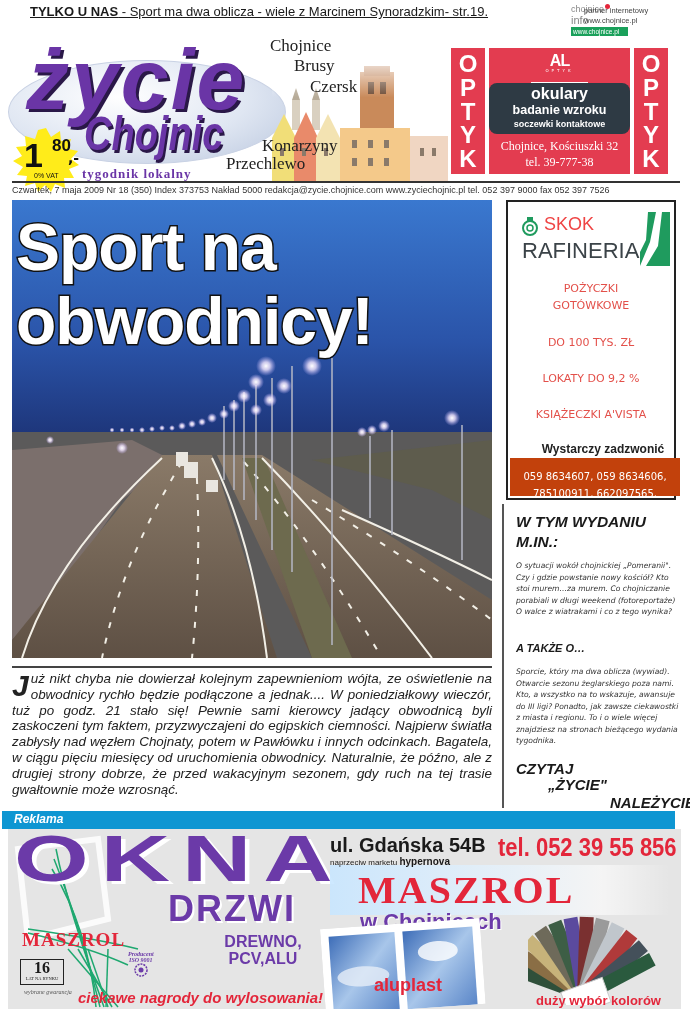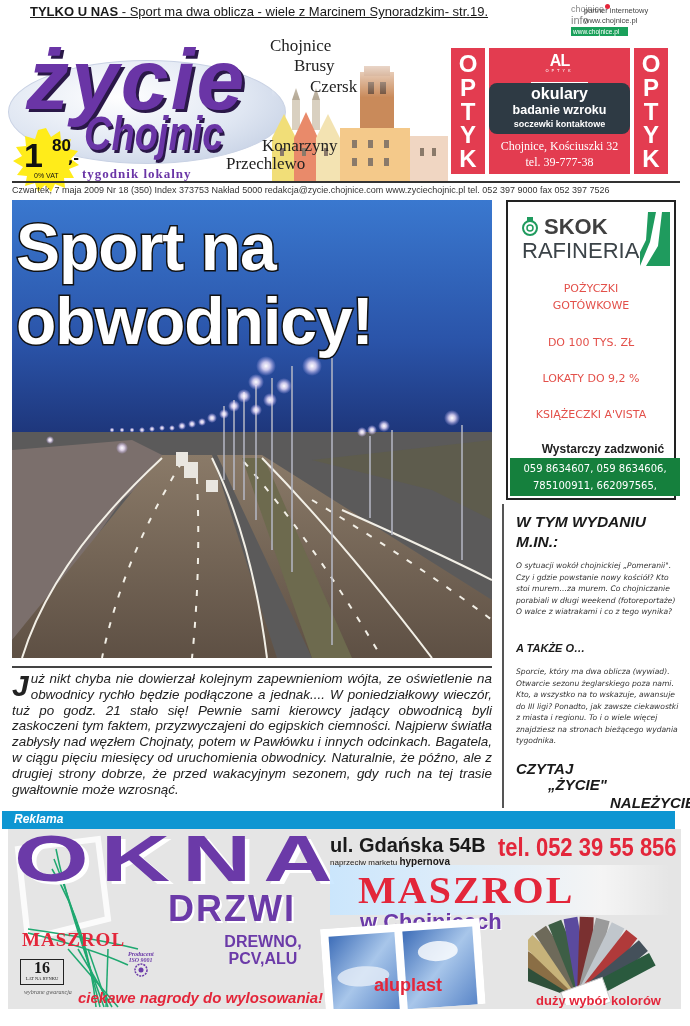--- a/index.html
+++ b/index.html
@@ -54,25 +54,25 @@
   .info-line { position: absolute; left: 12px; top: 181px; width: 668px; border-top: 2px solid #333; padding-top: 2px; font-family: "Liberation Sans", sans-serif; font-size: 9px; color: #333; white-space: nowrap; }
 
   
   .photo { position: absolute; left: 12px; top: 200px; width: 480px; height: 458px; overflow: hidden; background: #3a6dc4; }
   .photo svg { position: absolute; left: 0; top: 0; }
   .headline { position: absolute; left: 4px; top: 10px; font-family: "Liberation Sans", sans-serif; font-weight: bold; font-size: 66px; line-height: 74px; color: #fff; -webkit-text-stroke: 3px #111; paint-order: stroke fill; letter-spacing: -1px; }
 
   
   .skok { position: absolute; left: 506px; top: 200px; width: 170px; height: 300px; border: 2px solid #222; background: #fff; }
   .skok-logo { position: absolute; left: 8px; top: 8px; width: 150px; height: 56px; }
-  .skok-name { position: absolute; left: 28px; top: 4px; font-family: "Liberation Sans", sans-serif; font-weight: bold; font-size: 22px; color: #404040; }
+  .skok-name { position: absolute; left: 28px; top: 4px; font-family: "Liberation Sans", sans-serif; font-weight: normal; font-size: 18px; color: #ef4444; }
   .skok-sub { position: absolute; left: 6px; top: 28px; font-family: "Liberation Sans", sans-serif; font-size: 22px; color: #3b4348; letter-spacing: 0px; }
   .skok-offer { position: absolute; left: 0; width: 166px; text-align: center; color: #e3504a; font-family: "DejaVu Sans", sans-serif; font-size: 11px; line-height: 17px; }
   .skok-call { position: absolute; left: 0; top: 240px; width: 166px; text-align: center; font-family: "Liberation Sans", sans-serif; font-weight: bold; font-size: 12px; color: #222; padding-left: 24px; }
-  .skok-phones { position: absolute; left: 2px; top: 256px; width: 170px; height: 38px; background: #15803d; color: #fff; text-align: center; font-family: "DejaVu Sans", sans-serif; font-size: 10px; line-height: 17px; padding-top: 2px; }
+  .skok-phones { position: absolute; left: 2px; top: 256px; width: 170px; height: 38px; background: #c2410c; color: #fff; text-align: center; font-family: "DejaVu Sans", sans-serif; font-size: 10px; line-height: 17px; padding-top: 10px; }
 
   
   .sidebar { position: absolute; left: 502px; top: 504px; width: 188px; height: 304px; border-left: 2px solid #555; }
   .sb-title { position: absolute; left: 12px; top: 8px; font-family: "Liberation Sans", sans-serif; font-weight: bold; font-style: italic; font-size: 15.5px; line-height: 20px; color: #1a1a1a; }
   .sb-text { position: absolute; left: 12px; width: 166px; font-family: "DejaVu Sans", sans-serif; font-style: italic; font-size: 7.6px; line-height: 11.5px; color: #333; }
   .sb-h2 { position: absolute; left: 12px; top: 138px; font-family: "Liberation Sans", sans-serif; font-weight: bold; font-style: italic; font-size: 11px; color: #1a1a1a; }
   .sb-czytaj { position: absolute; font-family: "Liberation Sans", sans-serif; font-weight: bold; font-style: italic; font-size: 15px; color: #1a1a1a; text-align: center; }
 
   
   .article { position: absolute; left: 12px; top: 666px; width: 480px; border-top: 2px solid #444; padding-top: 3px; }

